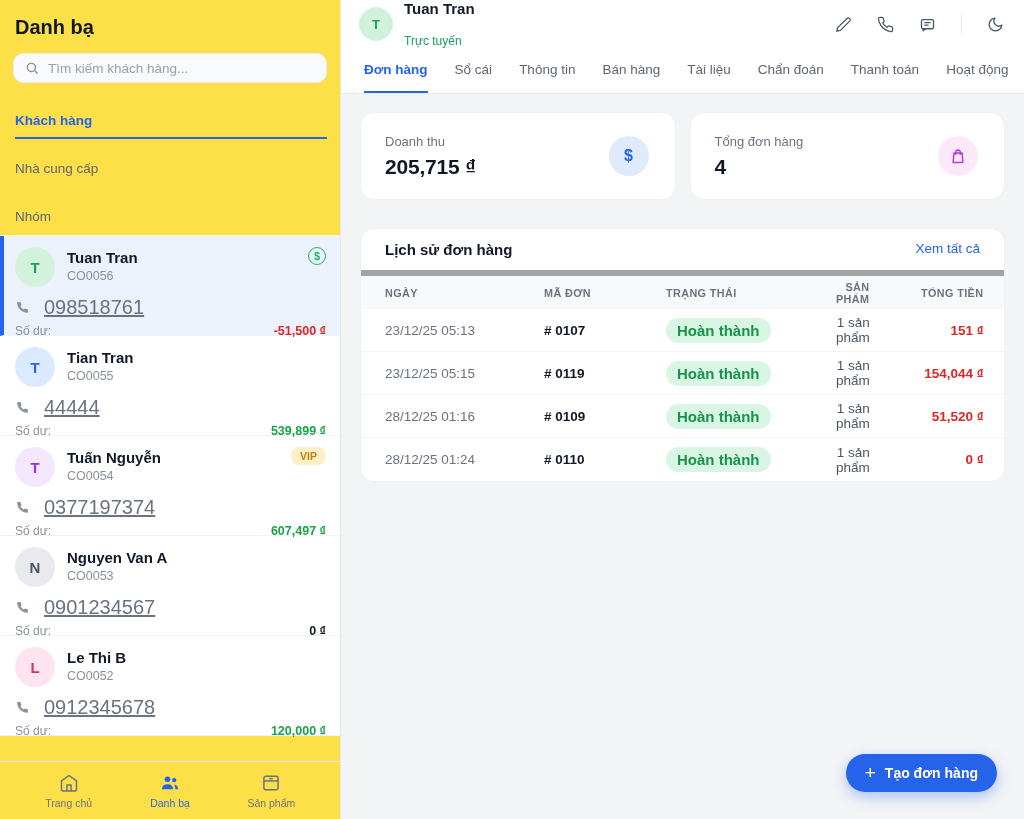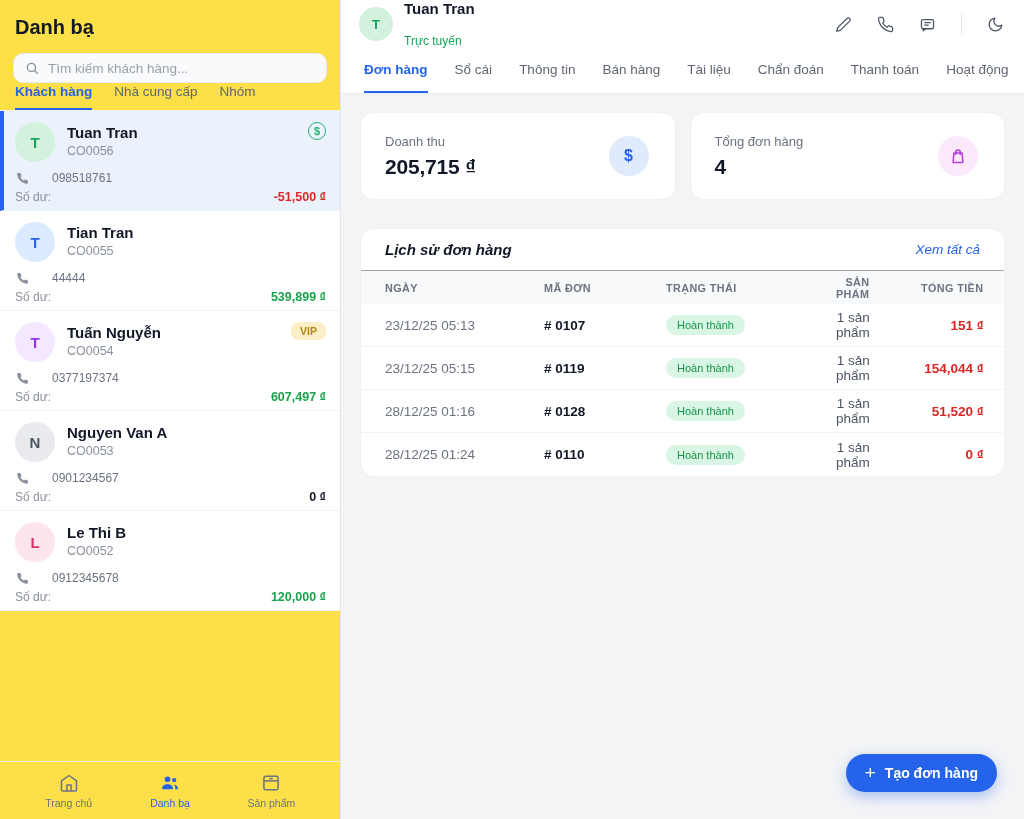--- a/index.html
+++ b/index.html
@@ -8,34 +8,34 @@
   .app { display:flex; width:1024px; height:819px; }
 
   
   .sidebar { width:341px; min-width:341px; background:#fde047; border-right:1px solid #e5e7eb; display:flex; flex-direction:column; }
   .sidebar-head { padding:14px 13px 0 13px; }
   .sidebar-title { font-size:20px; font-weight:bold; margin:2px 0 14px 2px; }
   .search-box { display:flex; align-items:center; gap:9px; background:#f9fafb; border:1px solid #e7e9ec; border-radius:10px; height:30px; padding:0 11px; color:#8b919c; }
   .search-box svg { width:14px; height:14px; flex:none; }
   .search-box input { border:none; outline:none; background:transparent; font-family:inherit; font-size:13.5px; color:#374151; width:100%; }
   .search-box input::placeholder { color:#9aa0ab; }
-  .sb-tabs { display:flex; gap:22px; margin:1px 0 0 2px; font-size:13.5px; color:#5f6672; }
+  .sb-tabs { display:flex; gap:22px; margin:30px 0 0 2px; font-size:13.5px; color:#5f6672;flex-direction:column; }
   .sb-tab { padding-bottom:9px; border-bottom:2.5px solid transparent; cursor:pointer; }
   .sb-tab.active { color:#2563eb; font-weight:bold; border-bottom-color:#2563eb; }
   .cust-list { flex:1; border-top:1px solid #f1f2f4; overflow:hidden; }
   .cust { padding:11px 14px 12px 15px; border-bottom:1px solid #f1f2f4; height:100px; cursor:pointer; background:#fff; }
   .cust.selected { background:#ecf2fb; border-left:4px solid #2563eb; padding-left:11px; }
   .cust-top { display:flex; align-items:flex-start; gap:12px; }
   .avatar { width:40px; height:40px; border-radius:50%; display:flex; align-items:center; justify-content:center; font-size:15px; font-weight:bold; flex:none; }
   .cust-name { font-size:15px; font-weight:bold; line-height:1.2; padding-top:2px; }
   .cust-code { font-size:12.5px; color:#8b919c; margin-top:2px; }
   .cust-flag { margin-left:auto; }
   .dollar-ring { width:18px; height:18px; border:1.6px solid #22b573; color:#22b573; border-radius:50%; display:flex; align-items:center; justify-content:center; font-size:11px; font-weight:bold; }
   .vip-badge { background:#fcefc7; color:#b7860b; font-size:10.5px; font-weight:bold; padding:3px 9px; border-radius:8px; }
-  .cust-phone { display:flex; align-items:center; gap:23px; color:#6b7280; font-size:12px; margin:9px 0 0 1px; }
+  .cust-phone { display:flex; align-items:center; gap:15px; color:#6b7280; font-size:20px; margin:9px 0 0 1px;text-decoration:underline; }
   .cust-phone svg { width:13px; height:13px; color:#8b919c; }
   .cust-bal-row { display:flex; justify-content:space-between; align-items:center; margin-top:5px; }
   .bal-label { font-size:12px; color:#8b919c; }
   .bal-val { font-size:12.5px; font-weight:bold; }
   .bottom-nav { height:58px; border-top:1px solid #e8eaec; display:flex; align-items:center; justify-content:space-around; padding:0 18px; }
   .bnav-item { display:flex; flex-direction:column; align-items:center; gap:4px; color:#6b7280; font-size:10.5px; cursor:pointer; width:80px; }
   .bnav-item svg { width:20px; height:20px; }
   .bnav-item.active { color:#2563eb; }
 
   
@@ -61,31 +61,31 @@
   .stat-cards { display:flex; gap:14px; margin-bottom:28px; }
   .stat-card { flex:1; background:#fff; border:1px solid #f0f1f3; border-radius:14px; height:88px; padding:0 26px 0 24px; display:flex; align-items:center; justify-content:space-between; }
   .stat-label { font-size:13px; color:#6b7280; }
   .stat-value { font-size:21px; font-weight:bold; margin-top:6px; letter-spacing:-0.2px; }
   .stat-icon { width:40px; height:40px; border-radius:50%; display:flex; align-items:center; justify-content:center; }
   .stat-icon.blue { background:#dfeafd; color:#2563eb; font-size:16px; font-weight:bold; }
   .stat-icon.purple { background:#fbe9fb; color:#b43ddb; }
   .stat-icon svg { width:18px; height:18px; }
 
   .table-card { background:#fff; border:1px solid #f0f1f3; border-radius:14px; overflow:hidden; }
-  .tc-head { display:flex; align-items:center; justify-content:space-between; padding:12px 24px; border-bottom:1px solid #a3a3a3;font-style:italic; }
+  .tc-head { display:flex; align-items:flex-start; justify-content:space-between; padding:12px 24px; border-bottom:6px solid #a3a3a3; }
   .tc-title { font-size:15px; font-weight:bold; }
   .tc-link { font-size:13.5px; color:#2563eb; cursor:pointer; }
   .tgrid { display:grid; grid-template-columns:149px 112px 160px 1fr 104px; align-items:center; padding:0 24px;gap:10px; }
   .thead { background:#f8f9fa; height:33px; font-size:10.8px; color:#6b7280; letter-spacing:0.4px; font-weight:bold; }
   .trow { height:43px; border-bottom:1px solid #f3f4f6; font-size:13.5px; cursor:pointer; }
   .trow:last-child { border-bottom:none; }
   .c-right { text-align:right; }
   .cell-date { color:#6b7280; }
   .cell-id { color:#111827; font-weight:bold; font-size:13.5px; }
-  .cell-status span { background:#d9f6e4; color:#17934c; font-size:11px; font-weight:normal; padding:4px 11px; border-radius:999px; display:inline-block; }
+  .cell-status span { background:#d9f6e4; color:#17934c; font-size:15px; font-weight:bold; padding:4px 11px; border-radius:999px; display:inline-block; }
   .cell-prod { color:#4b5563; }
   .cell-total { font-weight:bold; }
 
   .fab { position:absolute; right:27px; bottom:27px; height:38px; border:none; background:#2563eb; color:#fff; border-radius:19px; padding:0 19px; font-family:inherit; font-size:14px; font-weight:bold; display:flex; align-items:center; gap:9px; cursor:pointer; box-shadow:0 5px 14px rgba(37,99,235,0.35); }
   .fab .plus { font-size:19px; font-weight:normal; line-height:1; margin-top:-2px; }
 </style>
 </head>
 <body>
 
 <div class="app">
@@ -329,21 +329,21 @@
         </div>
         <div class="tgrid trow">
           <span class="cell-date">23/12/25 05:15</span>
           <span class="cell-id"># 0119</span>
           <span class="cell-status"><span>Hoàn thành</span></span>
           <span class="cell-prod c-right">1 sản phẩm</span>
           <span class="cell-total c-right" style="color: rgb(220, 38, 38);">154,044 ₫</span>
         </div>
         <div class="tgrid trow">
           <span class="cell-date">28/12/25 01:16</span>
-          <span class="cell-id"># 0128</span>
+          <span class="cell-id"># 0109</span>
           <span class="cell-status"><span>Hoàn thành</span></span>
           <span class="cell-prod c-right">1 sản phẩm</span>
           <span class="cell-total c-right" style="color: rgb(220, 38, 38);">51,520 ₫</span>
         </div>
         <div class="tgrid trow">
           <span class="cell-date">28/12/25 01:24</span>
           <span class="cell-id"># 0110</span>
           <span class="cell-status"><span>Hoàn thành</span></span>
           <span class="cell-prod c-right">1 sản phẩm</span>
           <span class="cell-total c-right" style="color: rgb(220, 38, 38);">0 ₫</span>

